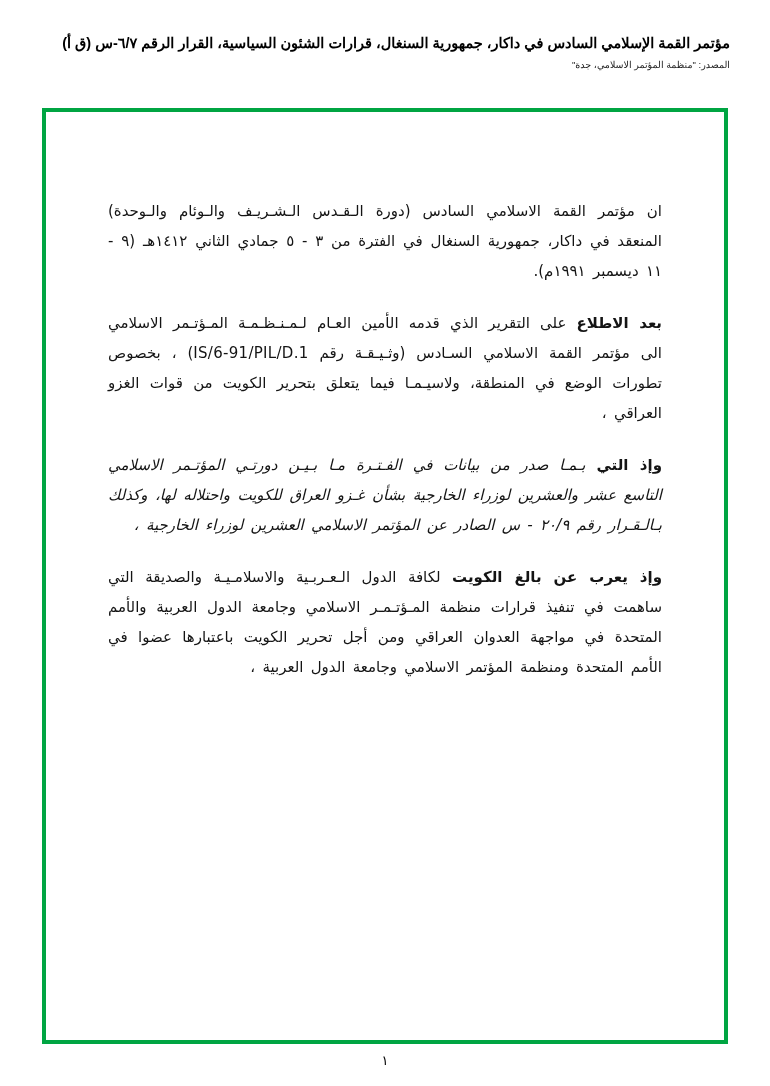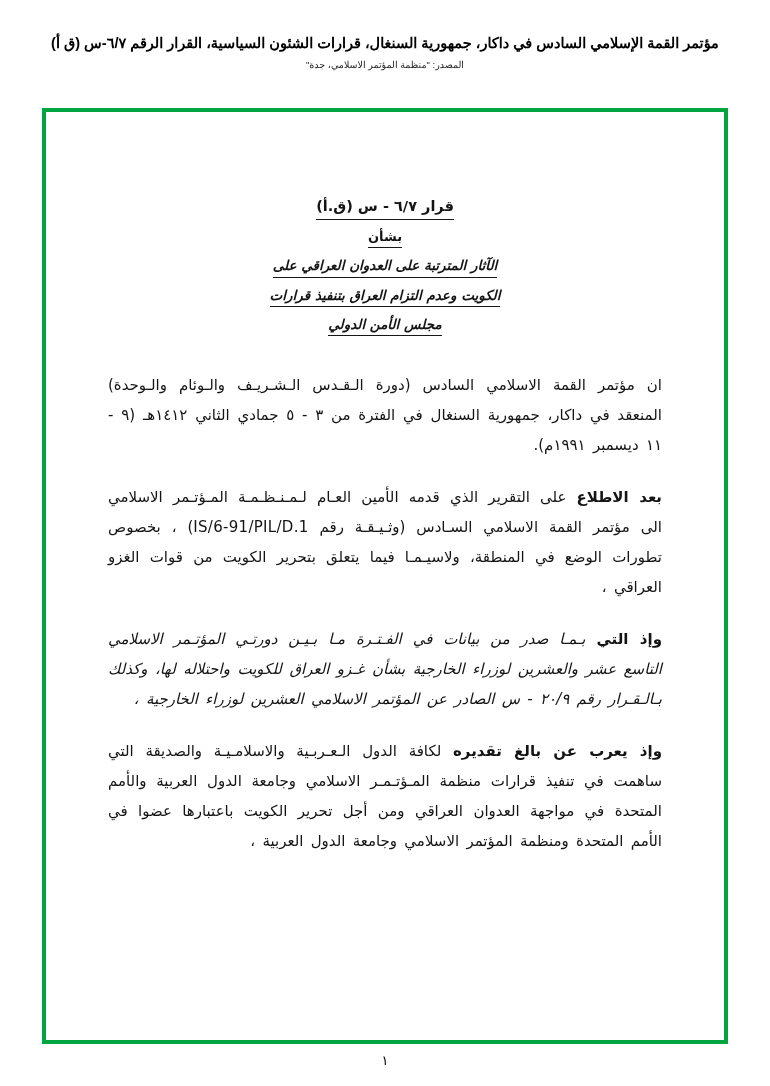--- a/index.html
+++ b/index.html
@@ -22,21 +22,20 @@
     height: 1086px;
     box-sizing: border-box;
   }
 
   
   .header {
     position: absolute;
     top: 34px;
     left: 0;
     right: 0;
-    text-align: center;
     padding: 0 40px;
     box-sizing: border-box;
   }
   .header-title {
     font-family: "Liberation Sans", sans-serif;
     font-weight: bold;
     font-size: 14.5px;
     letter-spacing: 0px;
     color: #000000;
     line-height: 1.25;
@@ -138,42 +137,35 @@
   <div class="header">
     <div class="header-title">مؤتمر القمة الإسلامي السادس في داكار، جمهورية السنغال، قرارات الشئون السياسية، القرار الرقم ٦/٧-س (ق أ)</div>
     <div class="header-sub">المصدر: "منظمة المؤتمر الاسلامي، جدة"</div>
   </div>
 
   <div class="frame">
     <div class="frame-inner">
 
       <div class="doc">
 
-        <div class="title-block">
-          <span class="title-line resnum">قرار ٦/٧ - س (ق.أ)</span>
-          <span class="title-line subject">بشأن</span>
-          <span class="title-line topic">الآثار المترتبة على العدوان العراقي على</span>
-          <span class="title-line topic">الكويت وعدم التزام العراق بتنفيذ قرارات</span>
-          <span class="title-line topic">مجلس الأمن الدولي</span>
-        </div>
 
         <p class="para">
           <span>ان مؤتمر القمة الاسلامي السادس (دورة الـقـدس الـشـريـف والـوئام والـوحدة) المنعقد في داكار، جمهورية السنغال في الفترة من ٣ - ٥ جمادي الثاني ١٤١٢هـ (٩ - ١١ ديسمبر ١٩٩١م).</span>
         </p>
 
         <p class="para">
           <span class="lead">بعد الاطلاع</span><span> على التقرير الذي قدمه الأمين العـام لـمـنـظـمـة المـؤتـمر الاسلامي الى مؤتمر القمة الاسلامي السـادس (وثـيـقـة رقم IS/6-91/PIL/D.1) ، بخصوص تطورات الوضع في المنطقة، ولاسيـمـا فيما يتعلق بتحرير الكويت من قوات الغزو العراقي ،</span>
         </p>
 
         <p class="para">
           <span class="lead">وإذ التي</span><span class="ital"> بـمـا صدر من بيانات في الفـتـرة مـا بـيـن دورتـي المؤتـمر الاسلامي التاسع عشر والعشرين لوزراء الخارجية بشأن غـزو العراق للكويت واحتلاله لها، وكذلك بـالـقـرار رقم ٢٠/٩ - س الصادر عن المؤتمر الاسلامي العشرين لوزراء الخارجية ،</span>
         </p>
 
         <p class="para">
-          <span class="lead">وإذ يعرب عن بالغ تقديره</span><span> لكافة الدول الـعـربـية والاسلامـيـة والصديقة التي ساهمت في تنفيذ قرارات منظمة المـؤتـمـر الاسلامي وجامعة الدول العربية والأمم المتحدة في مواجهة العدوان العراقي ومن أجل تحرير الكويت باعتبارها عضوا في الأمم المتحدة ومنظمة المؤتمر الاسلامي وجامعة الدول العربية ،</span>
+          <span class="lead">وإذ يعرب عن بالغ الكويت</span><span> لكافة الدول الـعـربـية والاسلامـيـة والصديقة التي ساهمت في تنفيذ قرارات منظمة المـؤتـمـر الاسلامي وجامعة الدول العربية والأمم المتحدة في مواجهة العدوان العراقي ومن أجل تحرير الكويت باعتبارها عضوا في الأمم المتحدة ومنظمة المؤتمر الاسلامي وجامعة الدول العربية ،</span>
         </p>
 
 
       </div>
     </div>
   </div>
 
   <div class="page-number">١</div>
 
 </div>

